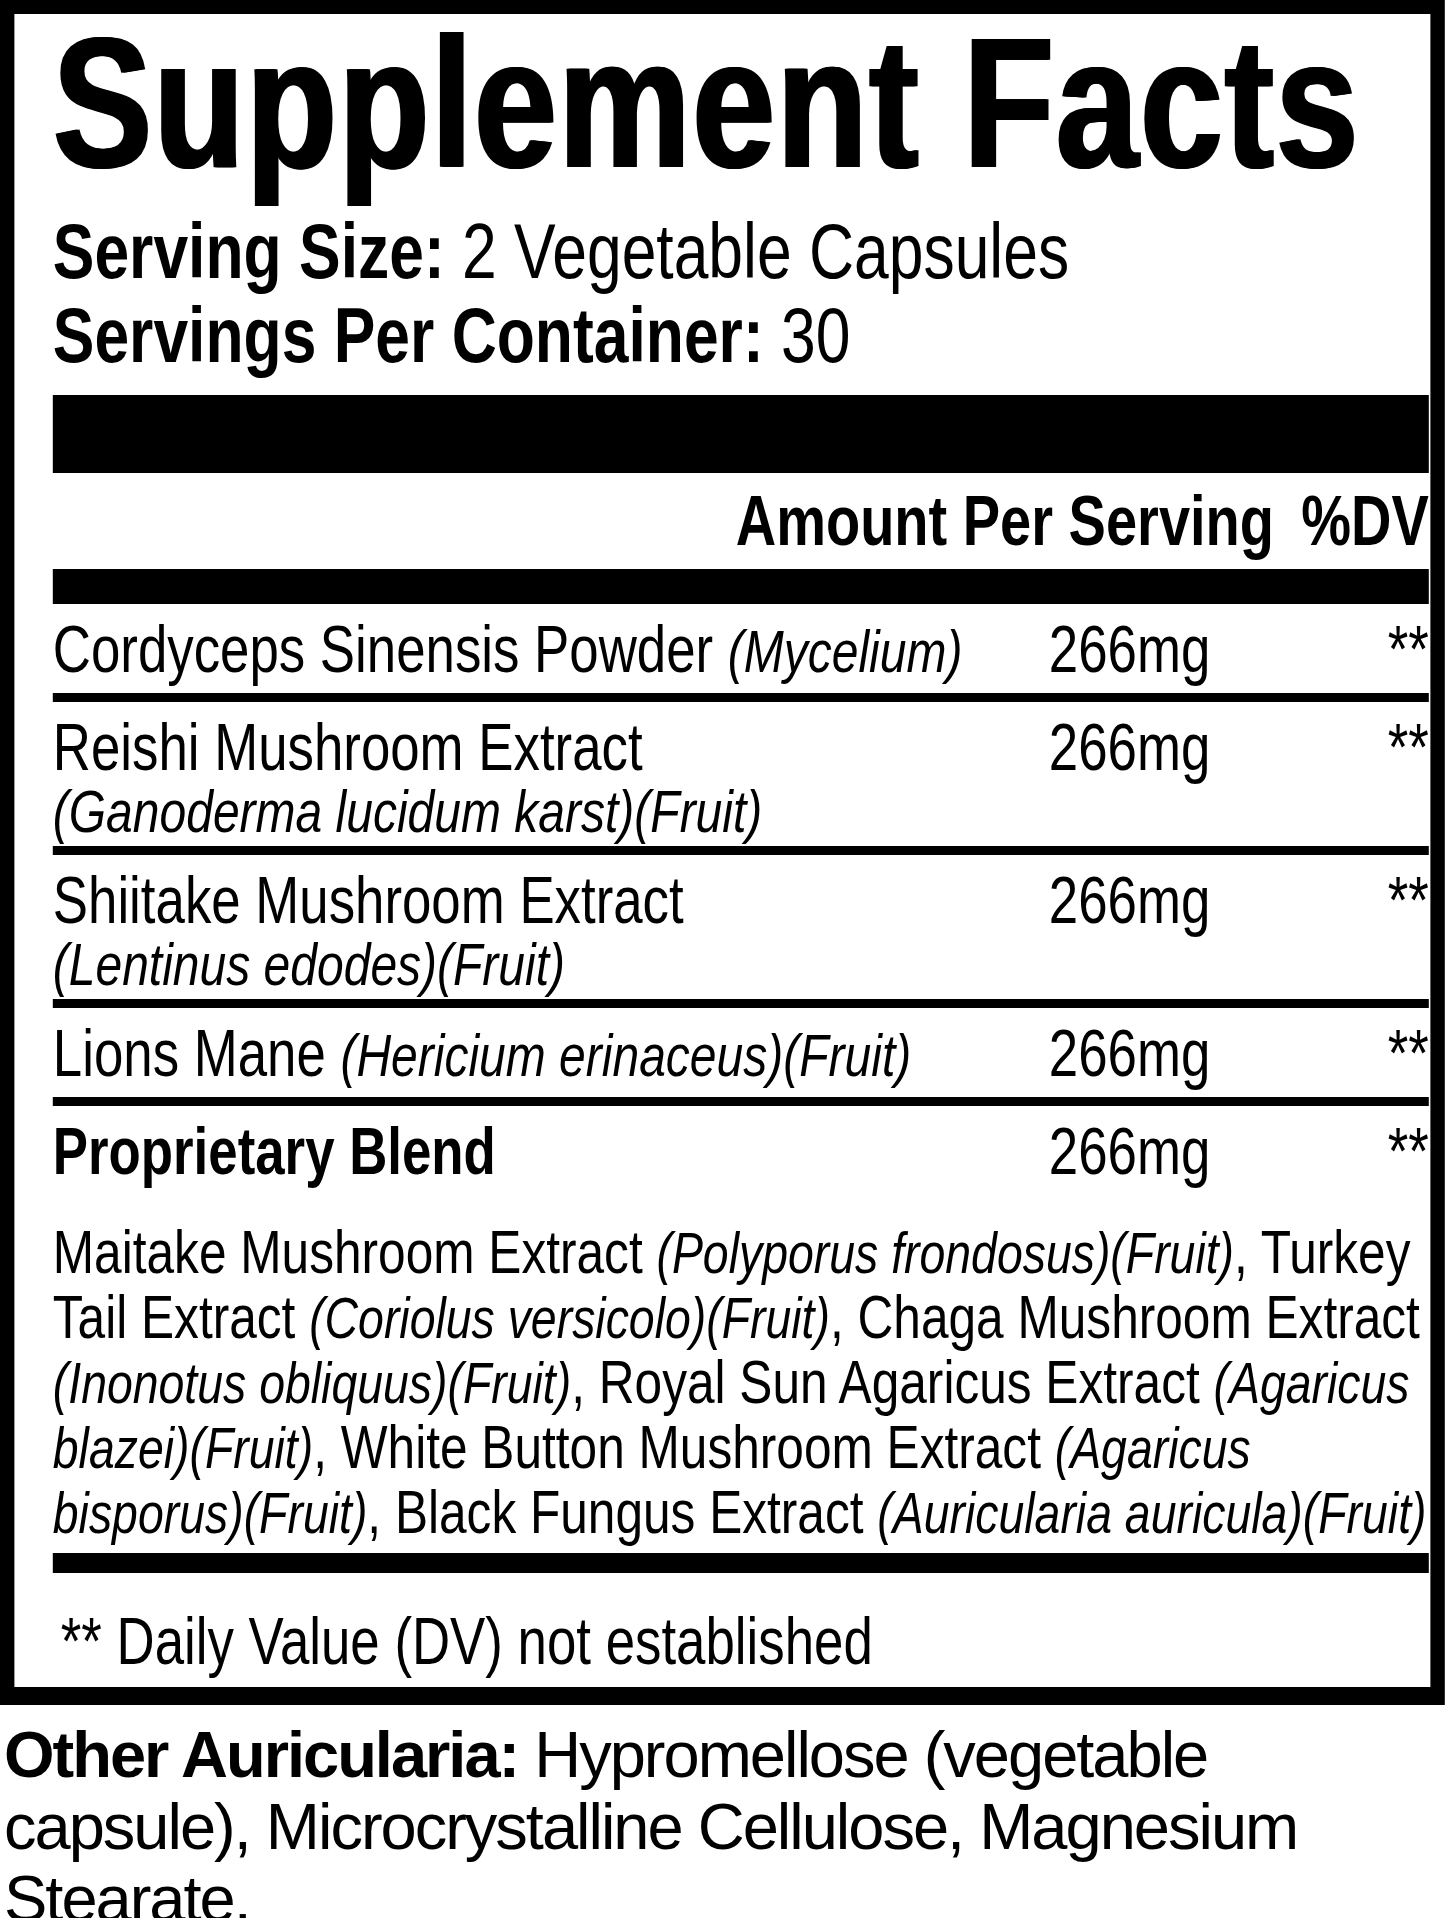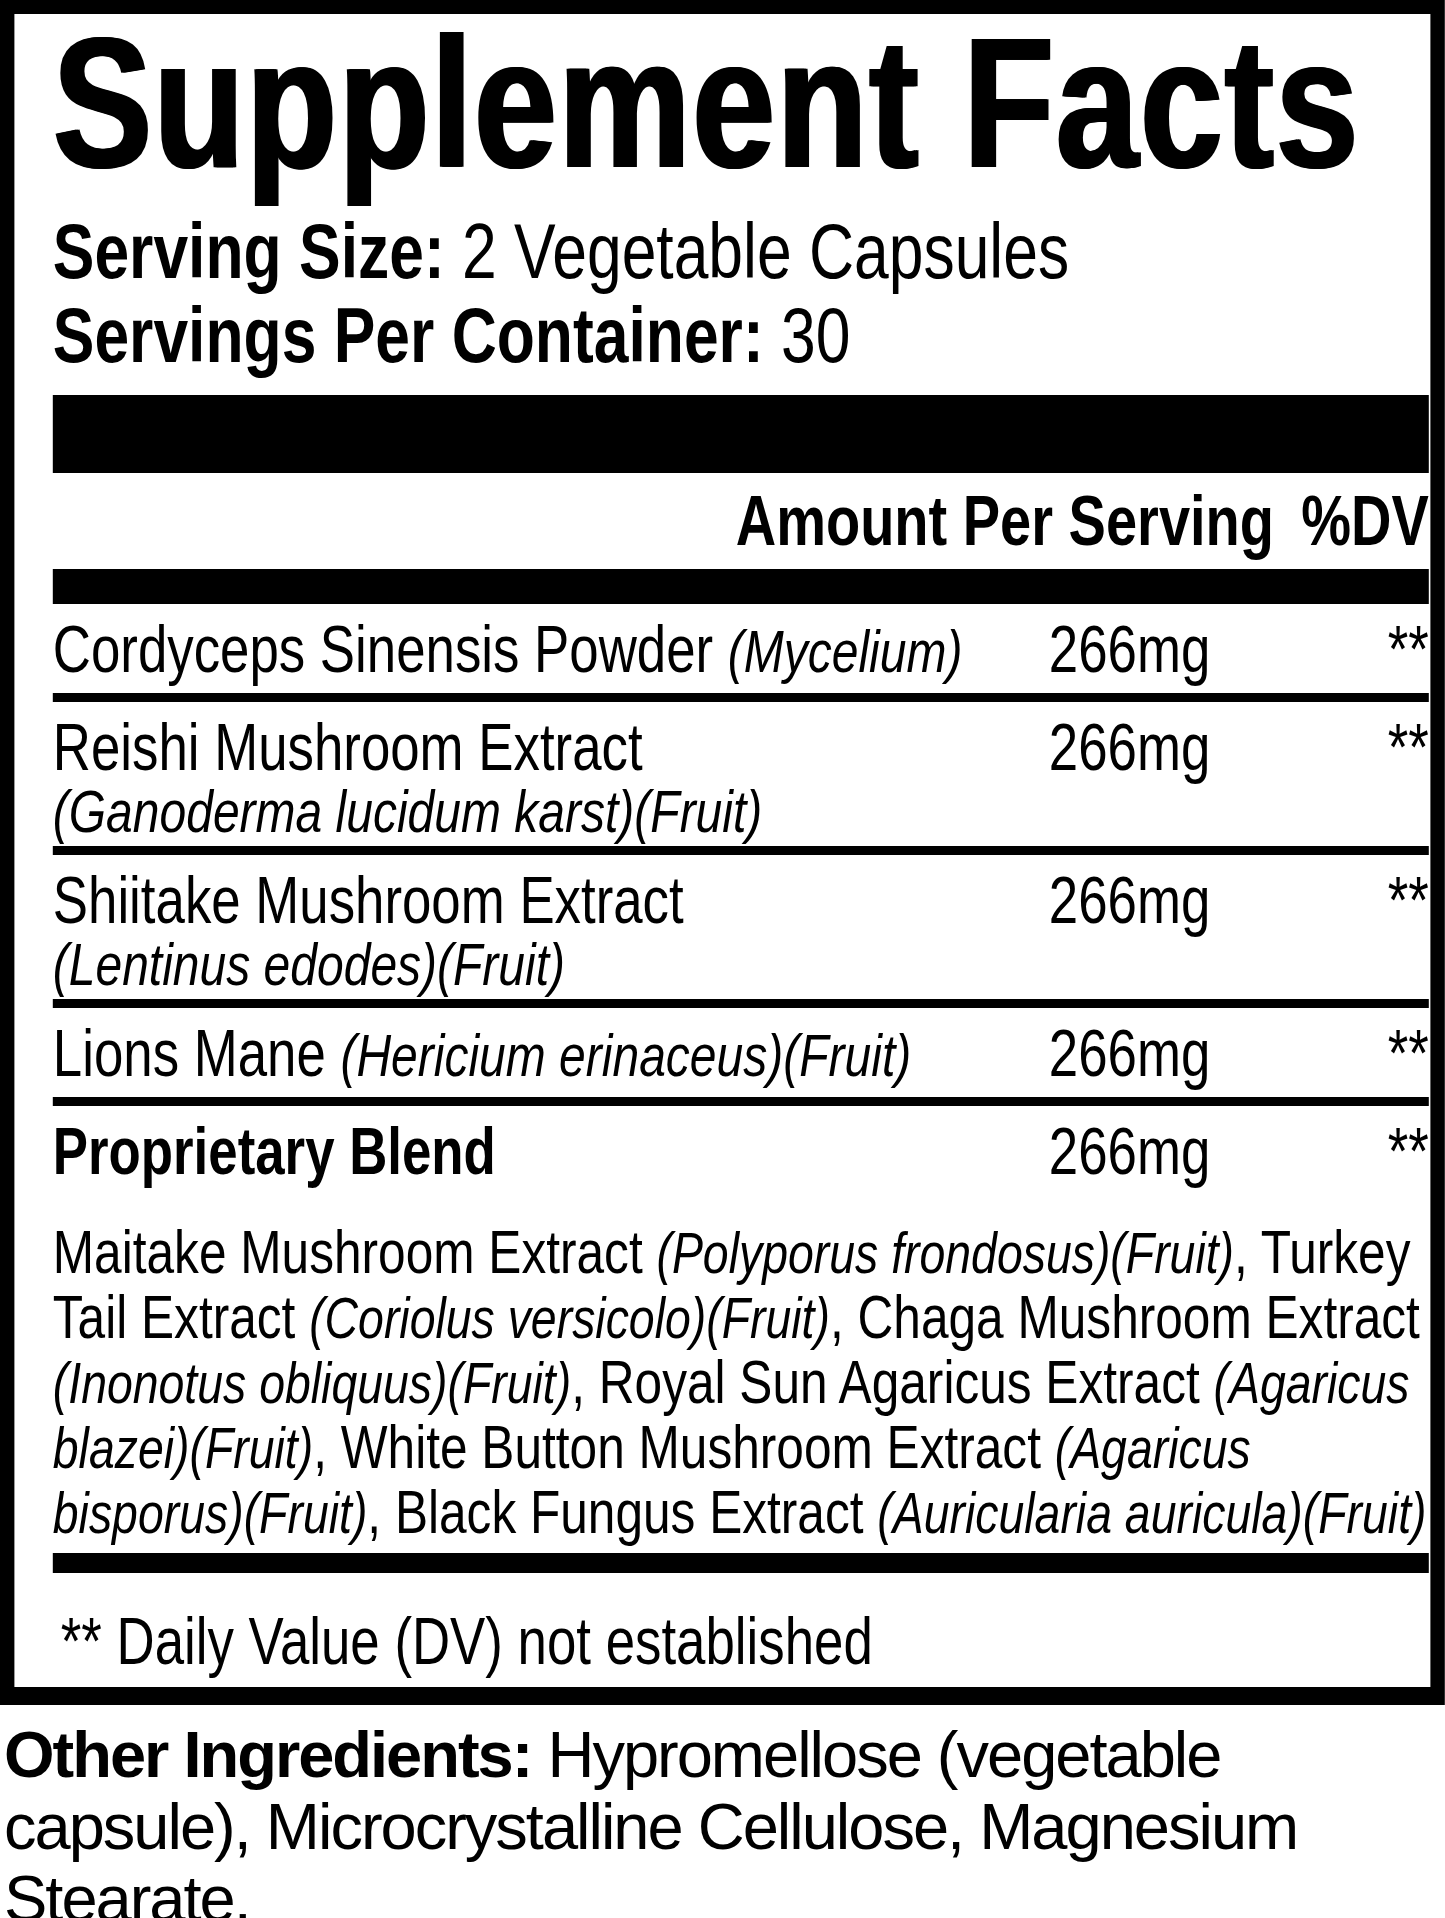--- a/index.html
+++ b/index.html
@@ -175,14 +175,14 @@
     </div>
 
     <div class="bar bar-bottom"></div>
 
     <p class="footnote">** Daily Value (DV) not established</p>
 
   </div>
 </div>
 
 <p class="other">
-  <span class="lbl">Other Ingredients:</span><span> Hypromellose (vegetable capsule), Microcrystalline Cellulose, Magnesium Stearate.</span>
+  <span class="lbl">Other Auricularia:</span><span> Hypromellose (vegetable capsule), Microcrystalline Cellulose, Magnesium Stearate.</span>
 </p>
 
 </body></html>

